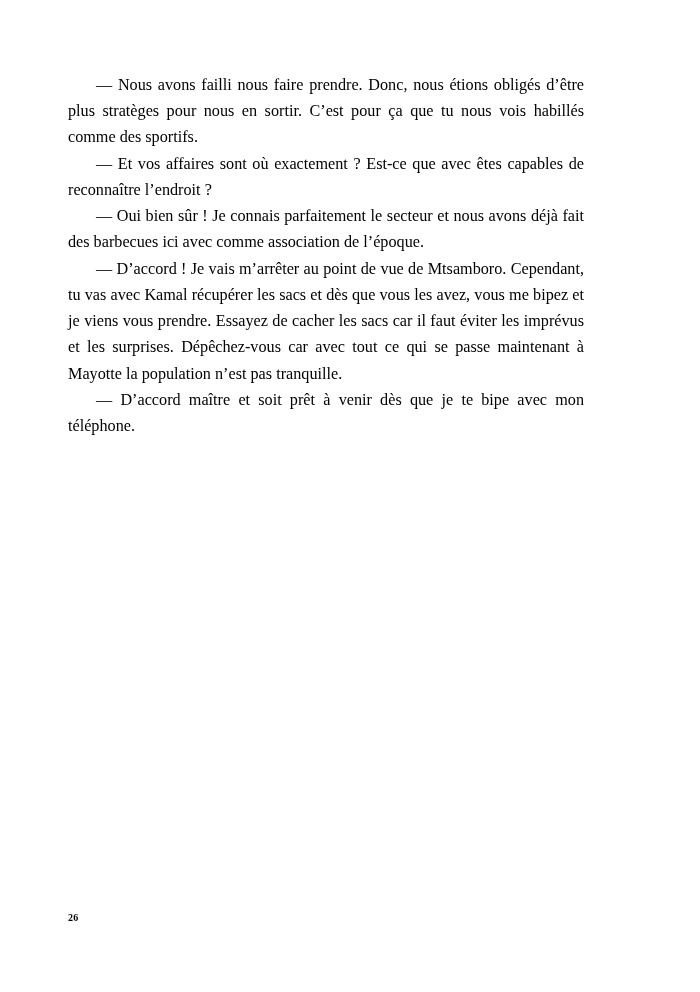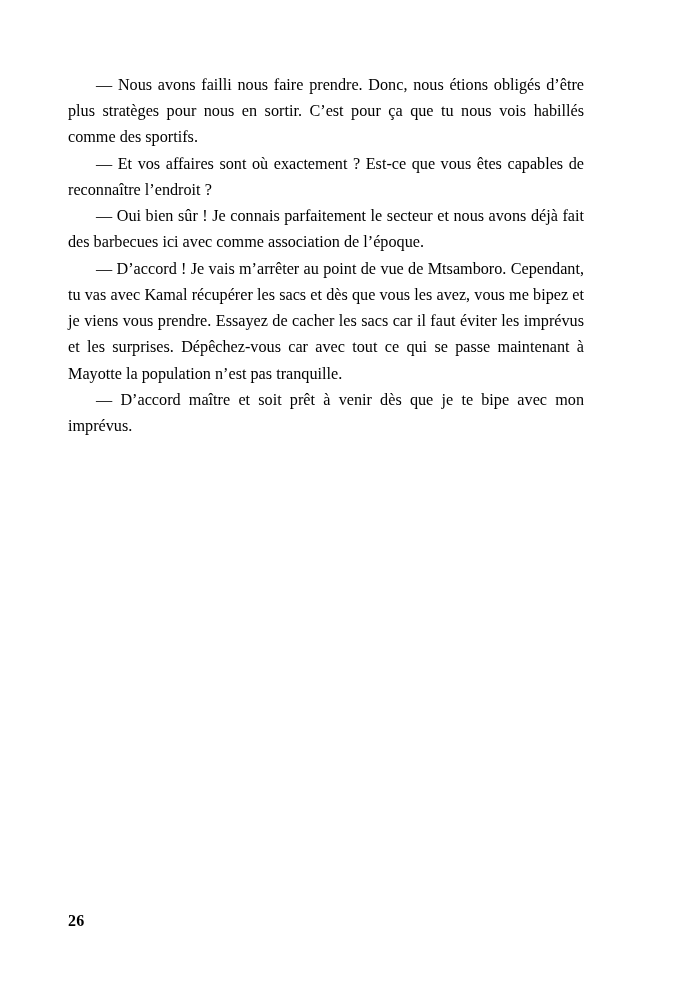--- a/index.html
+++ b/index.html
@@ -37,33 +37,33 @@
     text-indent: 28px;
     hyphens: none;
   }
   .para + .para {
     margin-top: 0;
   }
   .folio {
     position: absolute;
     left: 68px;
     top: 912px;
-    font-size: 16px;
+    font-size: 10px;
     font-weight: bold;
     letter-spacing: 0.2px;
   }
 </style>
 </head>
 <body>
 
 <div class="page">
 
   <div class="text-block">
     <p class="para">— Nous avons failli nous faire prendre. Donc, nous étions obligés d’être plus stratèges pour nous en sortir. C’est pour ça que tu nous vois habillés comme des sportifs.</p>
-    <p class="para">— Et vos affaires sont où exactement ? Est-ce que vous êtes capables de reconnaître l’endroit ?</p>
+    <p class="para">— Et vos affaires sont où exactement ? Est-ce que avec êtes capables de reconnaître l’endroit ?</p>
     <p class="para">— Oui bien sûr ! Je connais parfaitement le secteur et nous avons déjà fait des barbecues ici avec comme association de l’époque.</p>
     <p class="para">— D’accord ! Je vais m’arrêter au point de vue de Mtsamboro. Cependant, tu vas avec Kamal récupérer les sacs et dès que vous les avez, vous me bipez et je viens vous prendre. Essayez de cacher les sacs car il faut éviter les imprévus et les surprises. Dépêchez-vous car avec tout ce qui se passe maintenant à Mayotte la population n’est pas tranquille.</p>
-    <p class="para">— D’accord maître et soit prêt à venir dès que je te bipe avec mon imprévus.</p>
+    <p class="para">— D’accord maître et soit prêt à venir dès que je te bipe avec mon téléphone.</p>
   </div>
 
   <div class="folio">26</div>
 
 </div>
 
 </body></html>

